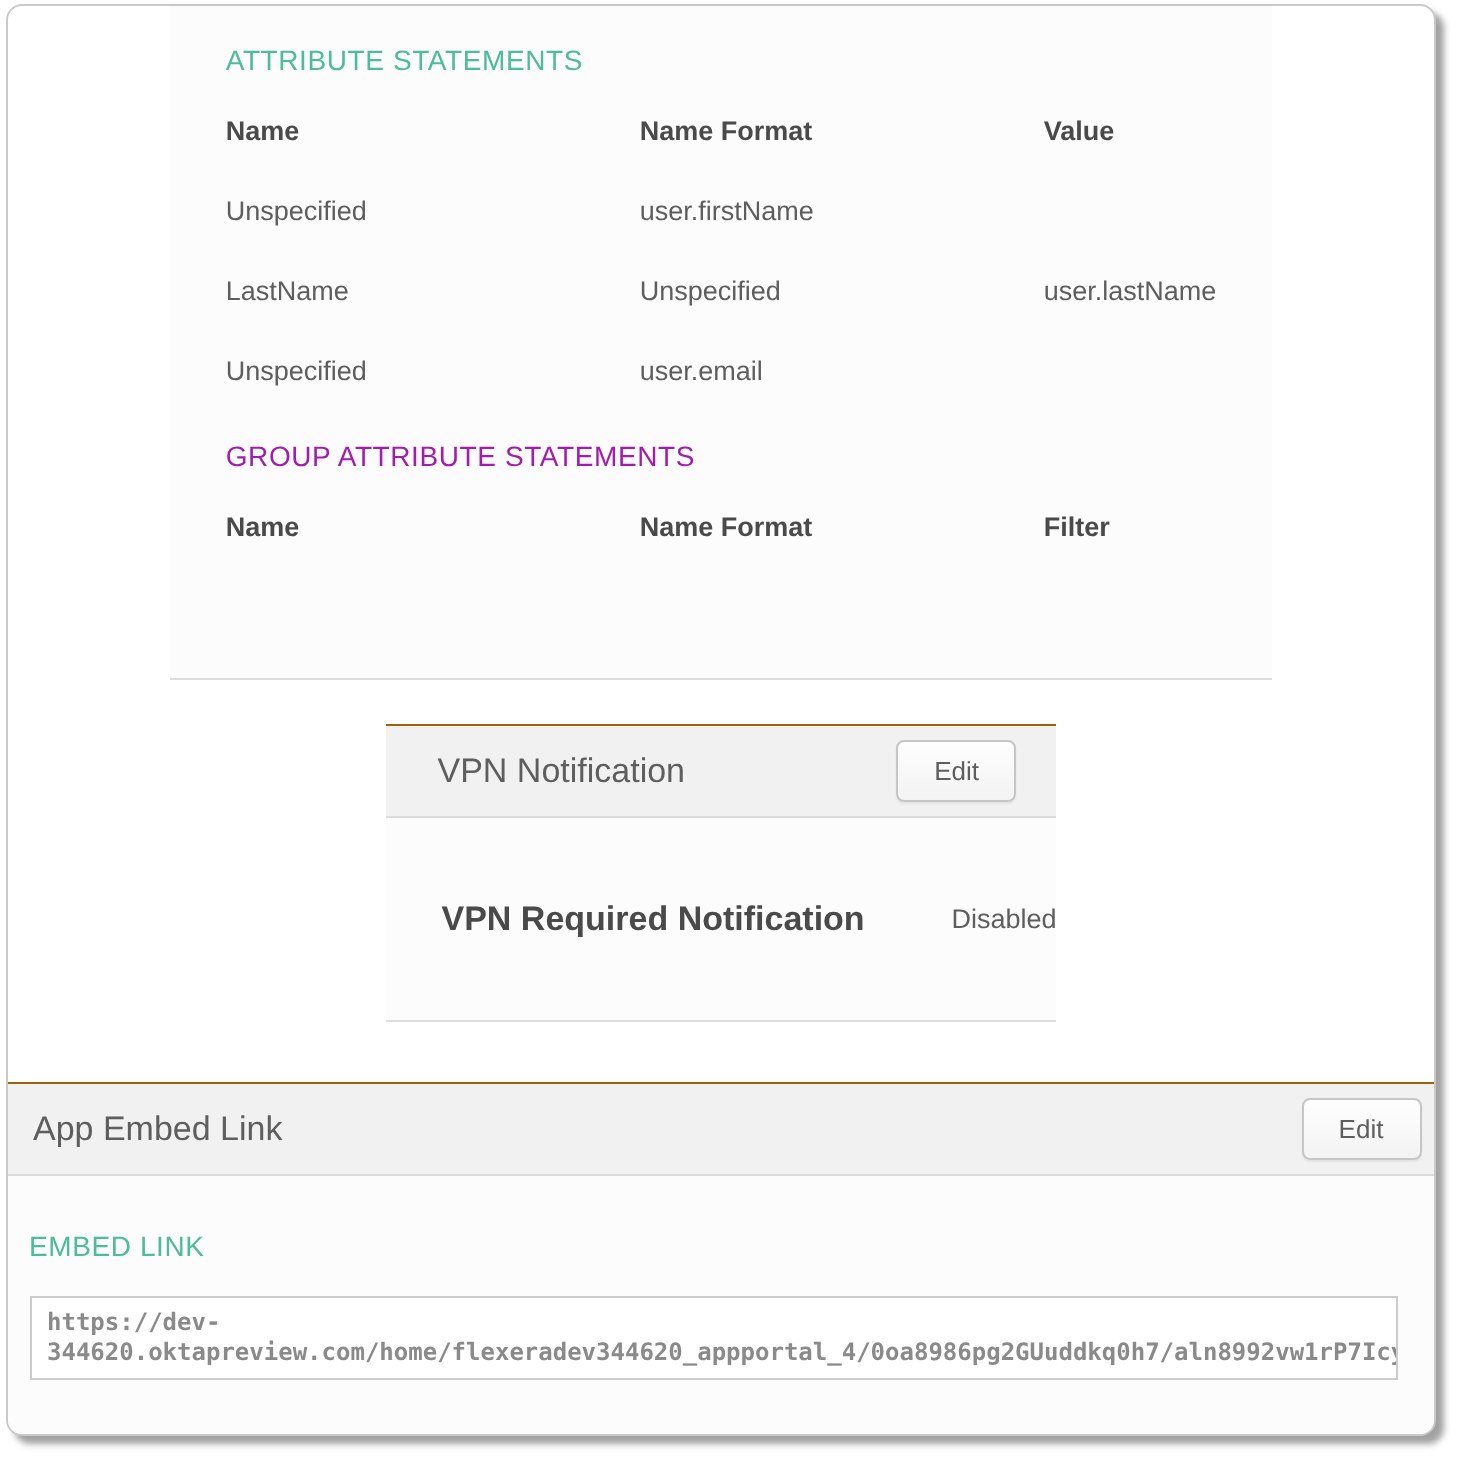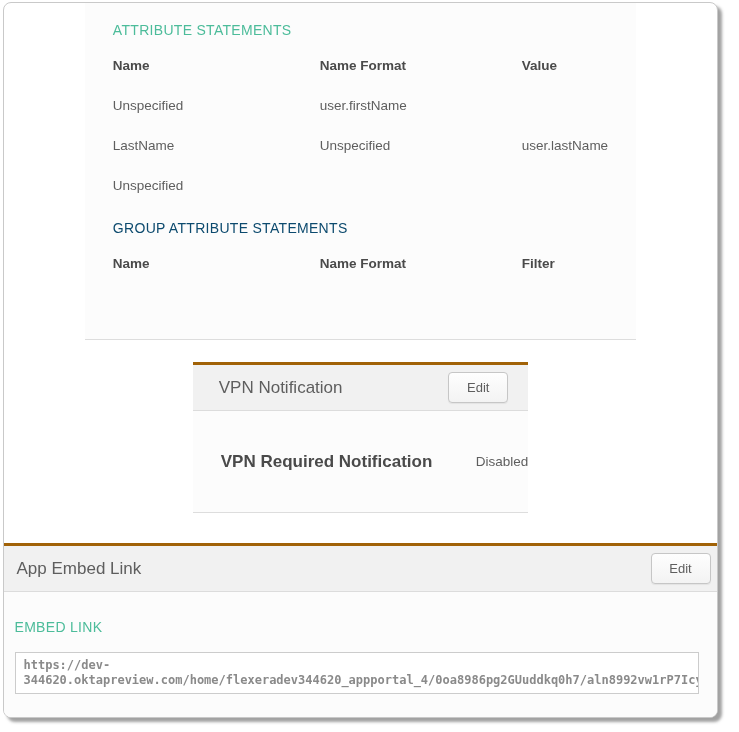--- a/index.html
+++ b/index.html
@@ -57,21 +57,21 @@
     white-space: nowrap;
   }
   .group-title { margin-top: 14px; }
 
   .gap-sm { height: 22px; background: #ffffff; flex: none; }
   .gap-md { height: 30px; background: #ffffff; flex: none; }
 
   
   .card {
     background: #fcfcfc;
-    border-top: 3px solid #a16207;
+    border-top: 1px solid #a16207;
     border-bottom: 1px solid #dddddd;
   }
   .card-header {
     height: 46px;
     background: #f1f1f1;
     border-bottom: 1px solid #dcdcdc;
     display: flex;
     align-items: center;
     justify-content: space-between;
     padding: 0 20px 0 26px;
@@ -156,24 +156,25 @@
         <div>Unspecified</div>
         <div>user.firstName</div>
       </div>
       <div class="tbl-row">
         <div>LastName</div>
         <div>Unspecified</div>
         <div>user.lastName</div>
       </div>
       <div class="tbl-row">
         <div>Unspecified</div>
-      </div>
-    </div>
-
-    <h3 class="section-title group-title" style="color:#0c4a6e">GROUP ATTRIBUTE STATEMENTS</h3>
+        <div>user.email</div>
+      </div>
+    </div>
+
+    <h3 class="section-title group-title" style="color:#a21caf">GROUP ATTRIBUTE STATEMENTS</h3>
 
     <div class="tbl">
       <div class="tbl-row head">
         <div>Name</div>
         <div>Name Format</div>
         <div>Filter</div>
       </div>
     </div>
   </section>
 

